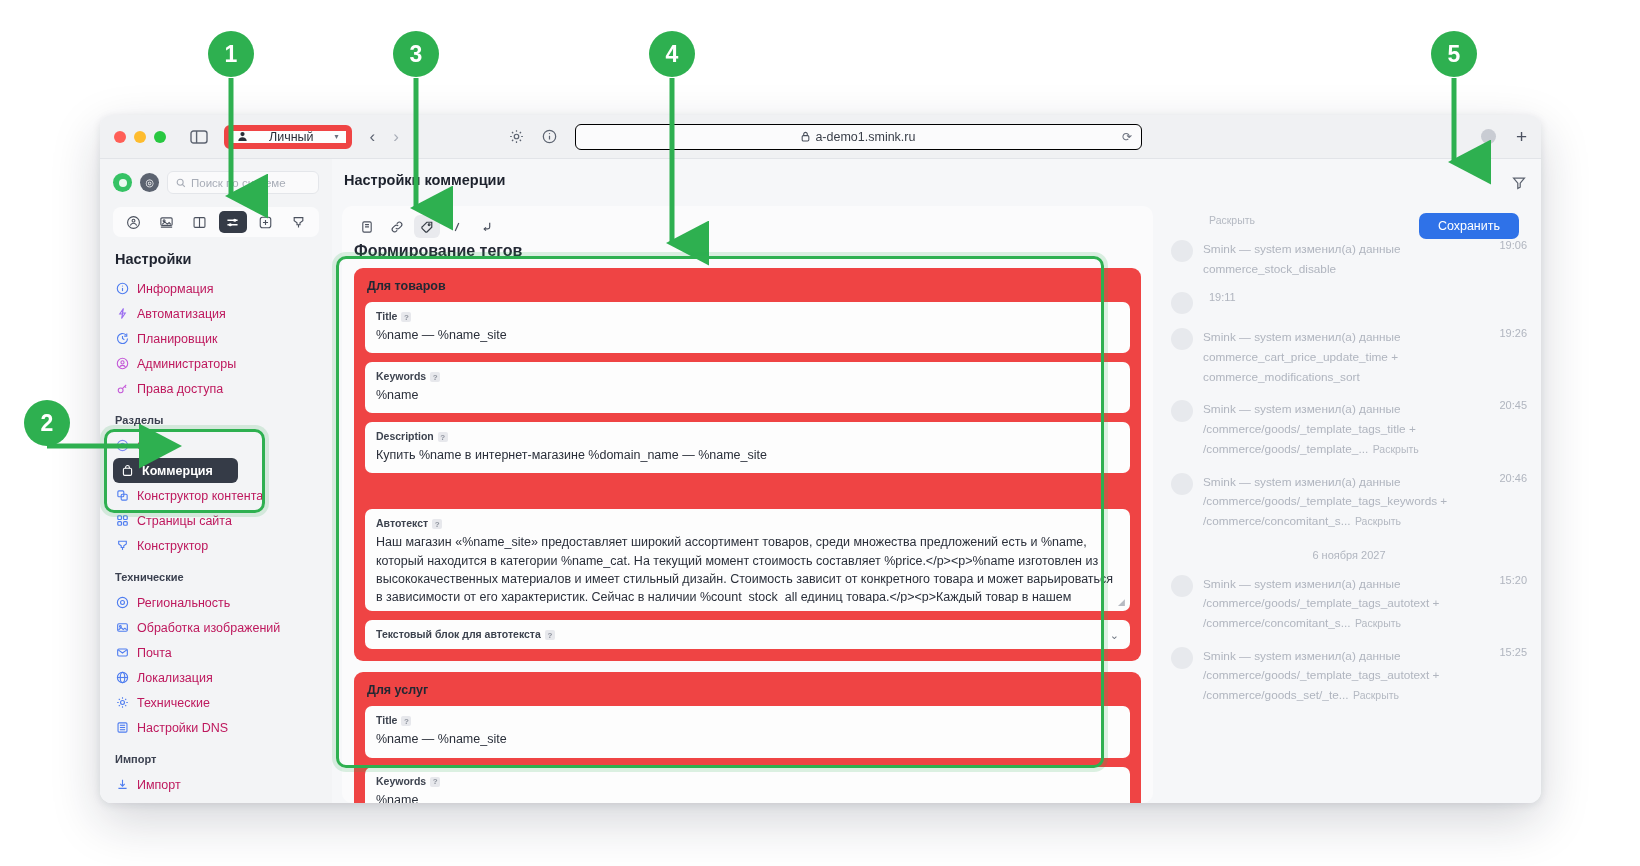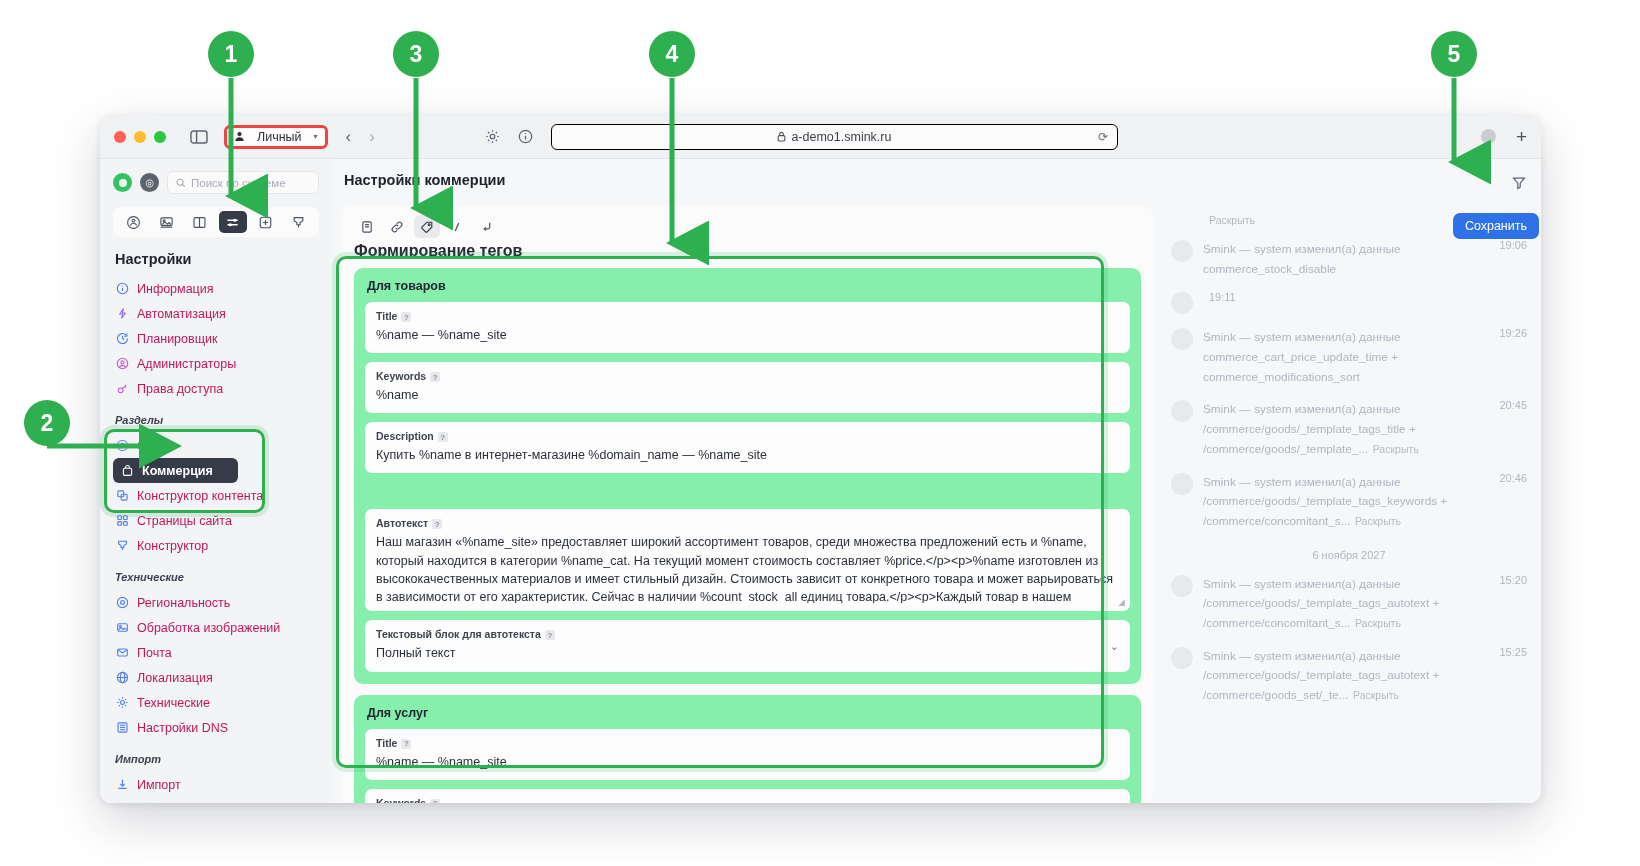--- a/index.html
+++ b/index.html
@@ -26,22 +26,22 @@
     border-bottom: 1px solid #e2e4e8;
     display: flex; align-items: center; padding: 0 14px;
   }
   .traffic { display: flex; gap: 8px; align-items: center; }
   .dot { width: 12px; height: 12px; border-radius: 50%; }
   .dot.r { background: #ff5f57; } .dot.y { background: #febc2e; } .dot.g { background: #28c840; }
 
   .tb-icon { color: #5d6471; display: flex; align-items: center; justify-content: center; }
   .sidebar-toggle { margin-left: 22px; width: 22px; height: 22px; }
   .profile-chip {
-    margin-left: 14px; height: 24px; display: flex; align-items: center; gap: 12px;
-    background: #fdfdfd; border: 3px solid #ef4444; border-radius: 6px;
+    margin-left: 14px; height: 24px; display: flex; align-items: center; gap: 21px;
+    background: #fdfdfd; border: 6px solid #ef4444; border-radius: 6px;
     padding: 0 7px; font-size: 12.5px; color: #2b2f38; white-space: nowrap;
   }
   .navarrows { margin-left: 18px; display: flex; gap: 18px; align-items: center; }
   .navarrow { font-size: 17px; color: #5d6471; line-height: 1; }
   .navarrow.dim { color: #a9aeb8; }
   .center-tools { margin-left: 110px; display: flex; gap: 18px; align-items: center; }
   .urlbar {
     margin-left: 18px; width: 567px; height: 26px; background: #fbfbfc;
     border: 1px solid #000000; border-radius: 6px;
     display: flex; align-items: center; justify-content: center; gap: 5px;
@@ -75,21 +75,21 @@
     width: 28px; height: 22px; border-radius: 5px; display: flex; align-items: center;
     justify-content: center; color: #4c525f;
   }
   .ib.active { background: #353b47; color: #fff; }
 
   .navscroll { margin-top: 14px; padding: 0 13px; }
   .nav-h {
     font-size: 14.5px; font-weight: bold; color: #1f2430; margin: 0 0 9px 2px;
   }
   .nav-sub {
-    font-size: 11px; font-weight: bold; color: #3b4150; margin: 13px 0 7px 2px; font-style: italic;
+    font-size: 11px; font-weight: bold; color: #3b4150; margin: 13px 0 7px 2px;
   }
   .nav-item {
     display: flex; align-items: center; gap: 8px; height: 25px;
     font-size: 12.5px; color: #be185d; padding-left: 2px; border-radius: 6px;
   }
   .nav-item.active { background: #353b47; color: #fff; padding-left: 7px; width: 125px; font-weight: 600;}
   .ni-ico { width: 14px; height: 14px; display:flex; align-items:center; justify-content:center; flex:none; }
 
   
   .centercol { flex: 1; padding: 13px 0 0 0; display: flex; flex-direction: column; min-width:0; }
@@ -97,21 +97,21 @@
   .card {
     margin: 8px 10px 0 10px; background: #fbfbfc; border-radius: 10px; flex: 1;
     display: flex; flex-direction: column; overflow: hidden; min-height: 0;
   }
   .tabrow { display: flex; align-items: center; gap: 4px; padding: 9px 12px 2px 12px; }
   .tb2 { width: 26px; height: 23px; border-radius: 6px; display:flex;align-items:center;justify-content:center; color:#4c525f; }
   .tb2.active { background: #e9eaee; }
   .sect-title { font-size: 16px; font-weight: bold; color: #232834; padding: 2px 12px 8px 12px; }
 
   .formwrap { flex: 1; overflow: hidden; padding: 0 12px 0 12px; }
-  .group { background: #86efac; border-radius: 9px; padding: 11px 11px 12px 11px; }
+  .group { background: #ef4444; border-radius: 9px; padding: 11px 11px 12px 11px; }
   .group + .group { margin-top: 11px; }
   .group-h { font-size: 12.5px; font-weight: bold; color: #222833; margin-bottom: 9px; padding-left:2px;}
   .field { background: #fdfdfd; border-radius: 7px; padding: 8px 11px 9px 11px; }
   .field + .field { margin-top: 9px; }
   .flabel { font-size: 10.5px; font-weight: bold; color: #3d434f; display: flex; align-items: flex-end; gap: 4px; }
   .qm { width: 10px; height: 10px; border-radius: 2px; background: #e7e8ec; color: #8e939d;
         font-size: 8px; display: flex; align-items: center; justify-content: center; font-weight: bold;}
   .fvalue { font-size: 12.5px; color: #2a2f3a; margin-top: 4px; line-height: 1.45; }
   .fvalue.multi { max-height: 70px; overflow: hidden; }
   .field.textarea { position: relative; padding-bottom: 8px; margin-top: 36px; }
@@ -127,22 +127,22 @@
   .log-expand { font-size: 10.5px; color: #b4b9c2; margin-left: 38px; }
   .log-item { display: flex; gap: 10px; margin-top: 13px; align-items: flex-start; }
   .log-av { width: 22px; height: 22px; border-radius: 50%; background: #e7e9ed; flex: none; margin-top: 1px; }
   .log-body { flex: 1; min-width: 0; }
   .log-text { font-size: 11.8px; color: #b0b5bf; line-height: 1.5; }
   .log-time { font-size: 11px; color: #b0b5bf; flex: none; padding-left: 6px; }
   .log-sub { font-size: 10.5px; color: #b4b9c2; margin-top: 3px; }
   .log-date { text-align: center; font-size: 11px; color: #b0b5bf; margin: 18px 0 4px 0; }
 
   .savebtn {
-    position: absolute; right: 2px; top: 54px; height: 26px; background: #2f72e8;
-    color: #fff; font-size: 12.5px; border-radius: 7px; padding: 0 12px;
+    position: absolute; right: 22px; top: 54px; height: 26px; background: #2f72e8;
+    color: #fff; font-size: 12.5px; border-radius: 7px; padding: 0 19px;
     display: flex; align-items: center; font-weight: 500;
   }
 
   
   .gbadge {
     position: absolute; width: 46px; height: 46px; border-radius: 50%;
     background: #2eb050; color: #fff; font-size: 23px; font-weight: bold;
     display: flex; align-items: center; justify-content: center;
   }
   .ghl { position: absolute; border: 3px solid #2eb050; border-radius: 10px; pointer-events: none; }
@@ -527,21 +527,20 @@
                 </div>
                 <div class="fvalue multi">Наш магазин «%name_site» предоставляет широкий ассортимент товаров, среди множества предложений есть и %name, который находится в категории %name_cat. На текущий момент стоимость составляет %price.&lt;/p&gt;&lt;p&gt;%name изготовлен из высококачественных материалов и имеет стильный дизайн. Стоимость зависит от конкретного товара и может варьироваться в зависимости от его характеристик. Сейчас в наличии %count_stock_all единиц товара.&lt;/p&gt;&lt;p&gt;Каждый товар в нашем магазине имеет уникальный дизайн и высокое качество, что делает его идеальным выбором для любого покупателя. Если вы не нашли</div>
                 <span class="resizer">◢</span>
               </div>
 
               <div class="field select">
                 <div class="flabel">
                   <span>Текстовый блок для автотекста</span>
                   <span class="qm">?</span>
                 </div>
-                <div class="fvalue">Полный текст</div>
                 <span class="chev">⌄</span>
               </div>
             </div>
 
             <div class="group">
               <div class="group-h">Для услуг</div>
 
               <div class="field">
                 <div class="flabel">
                   <span>Title</span>

